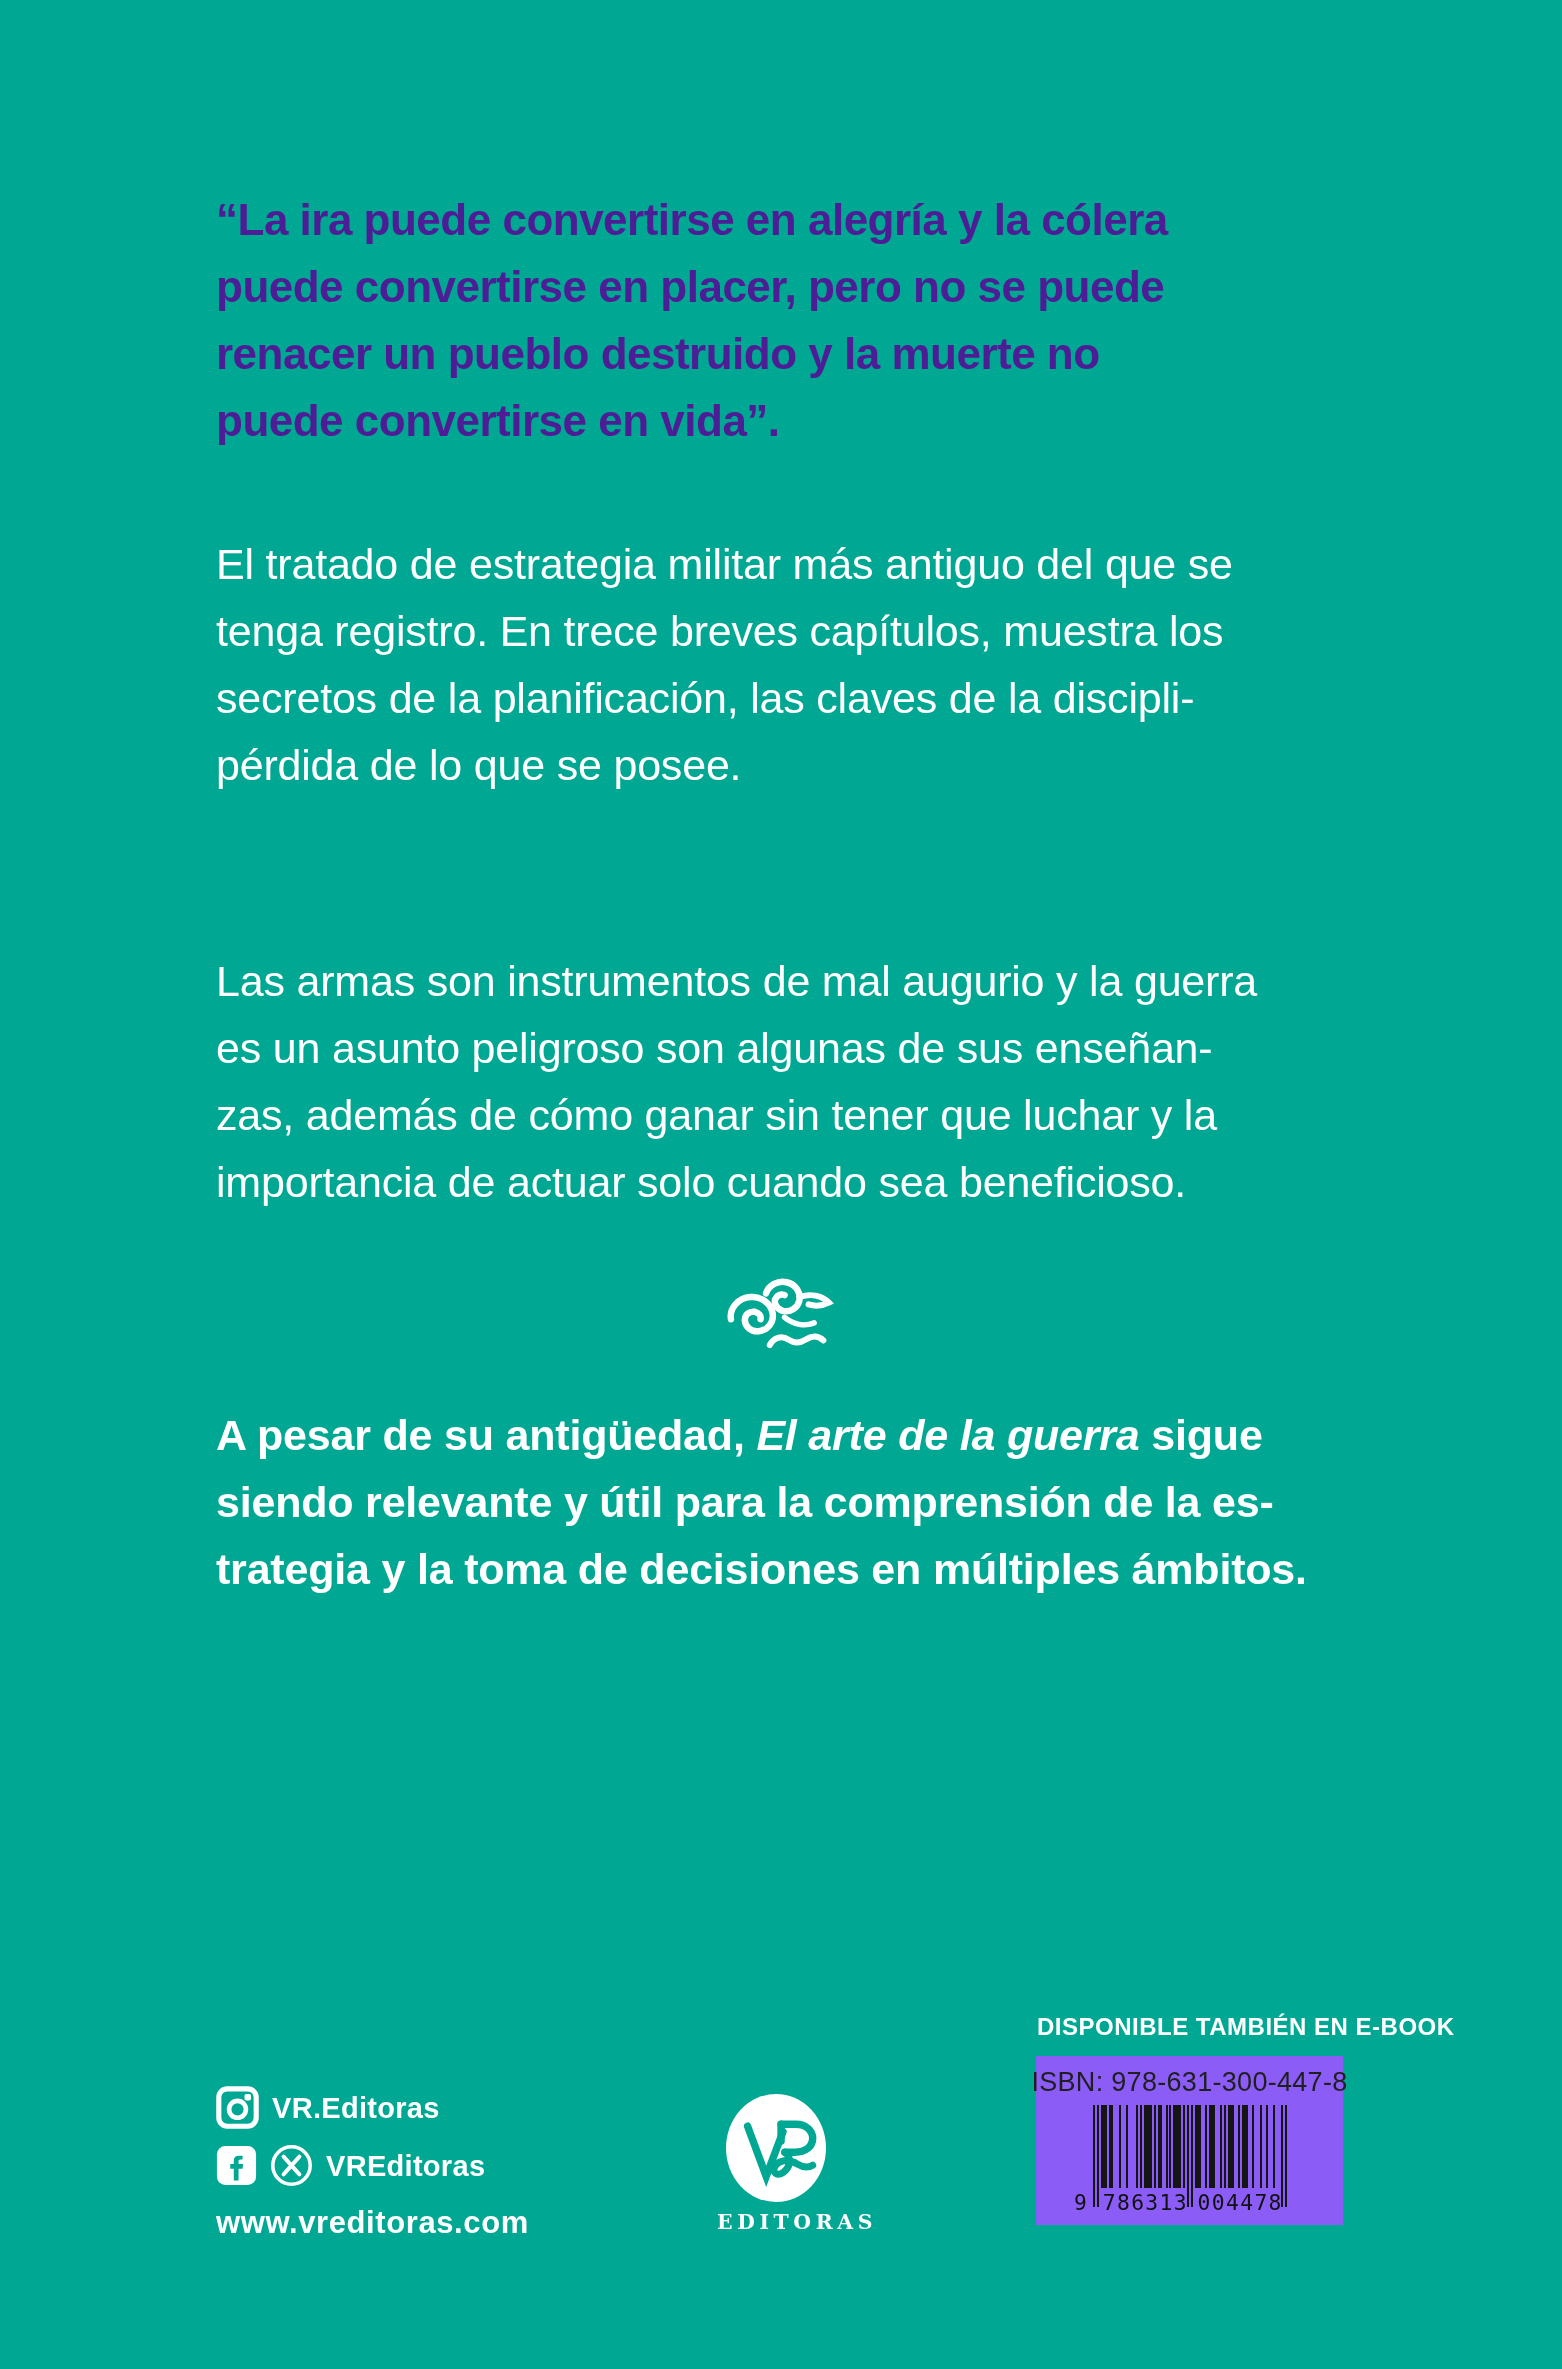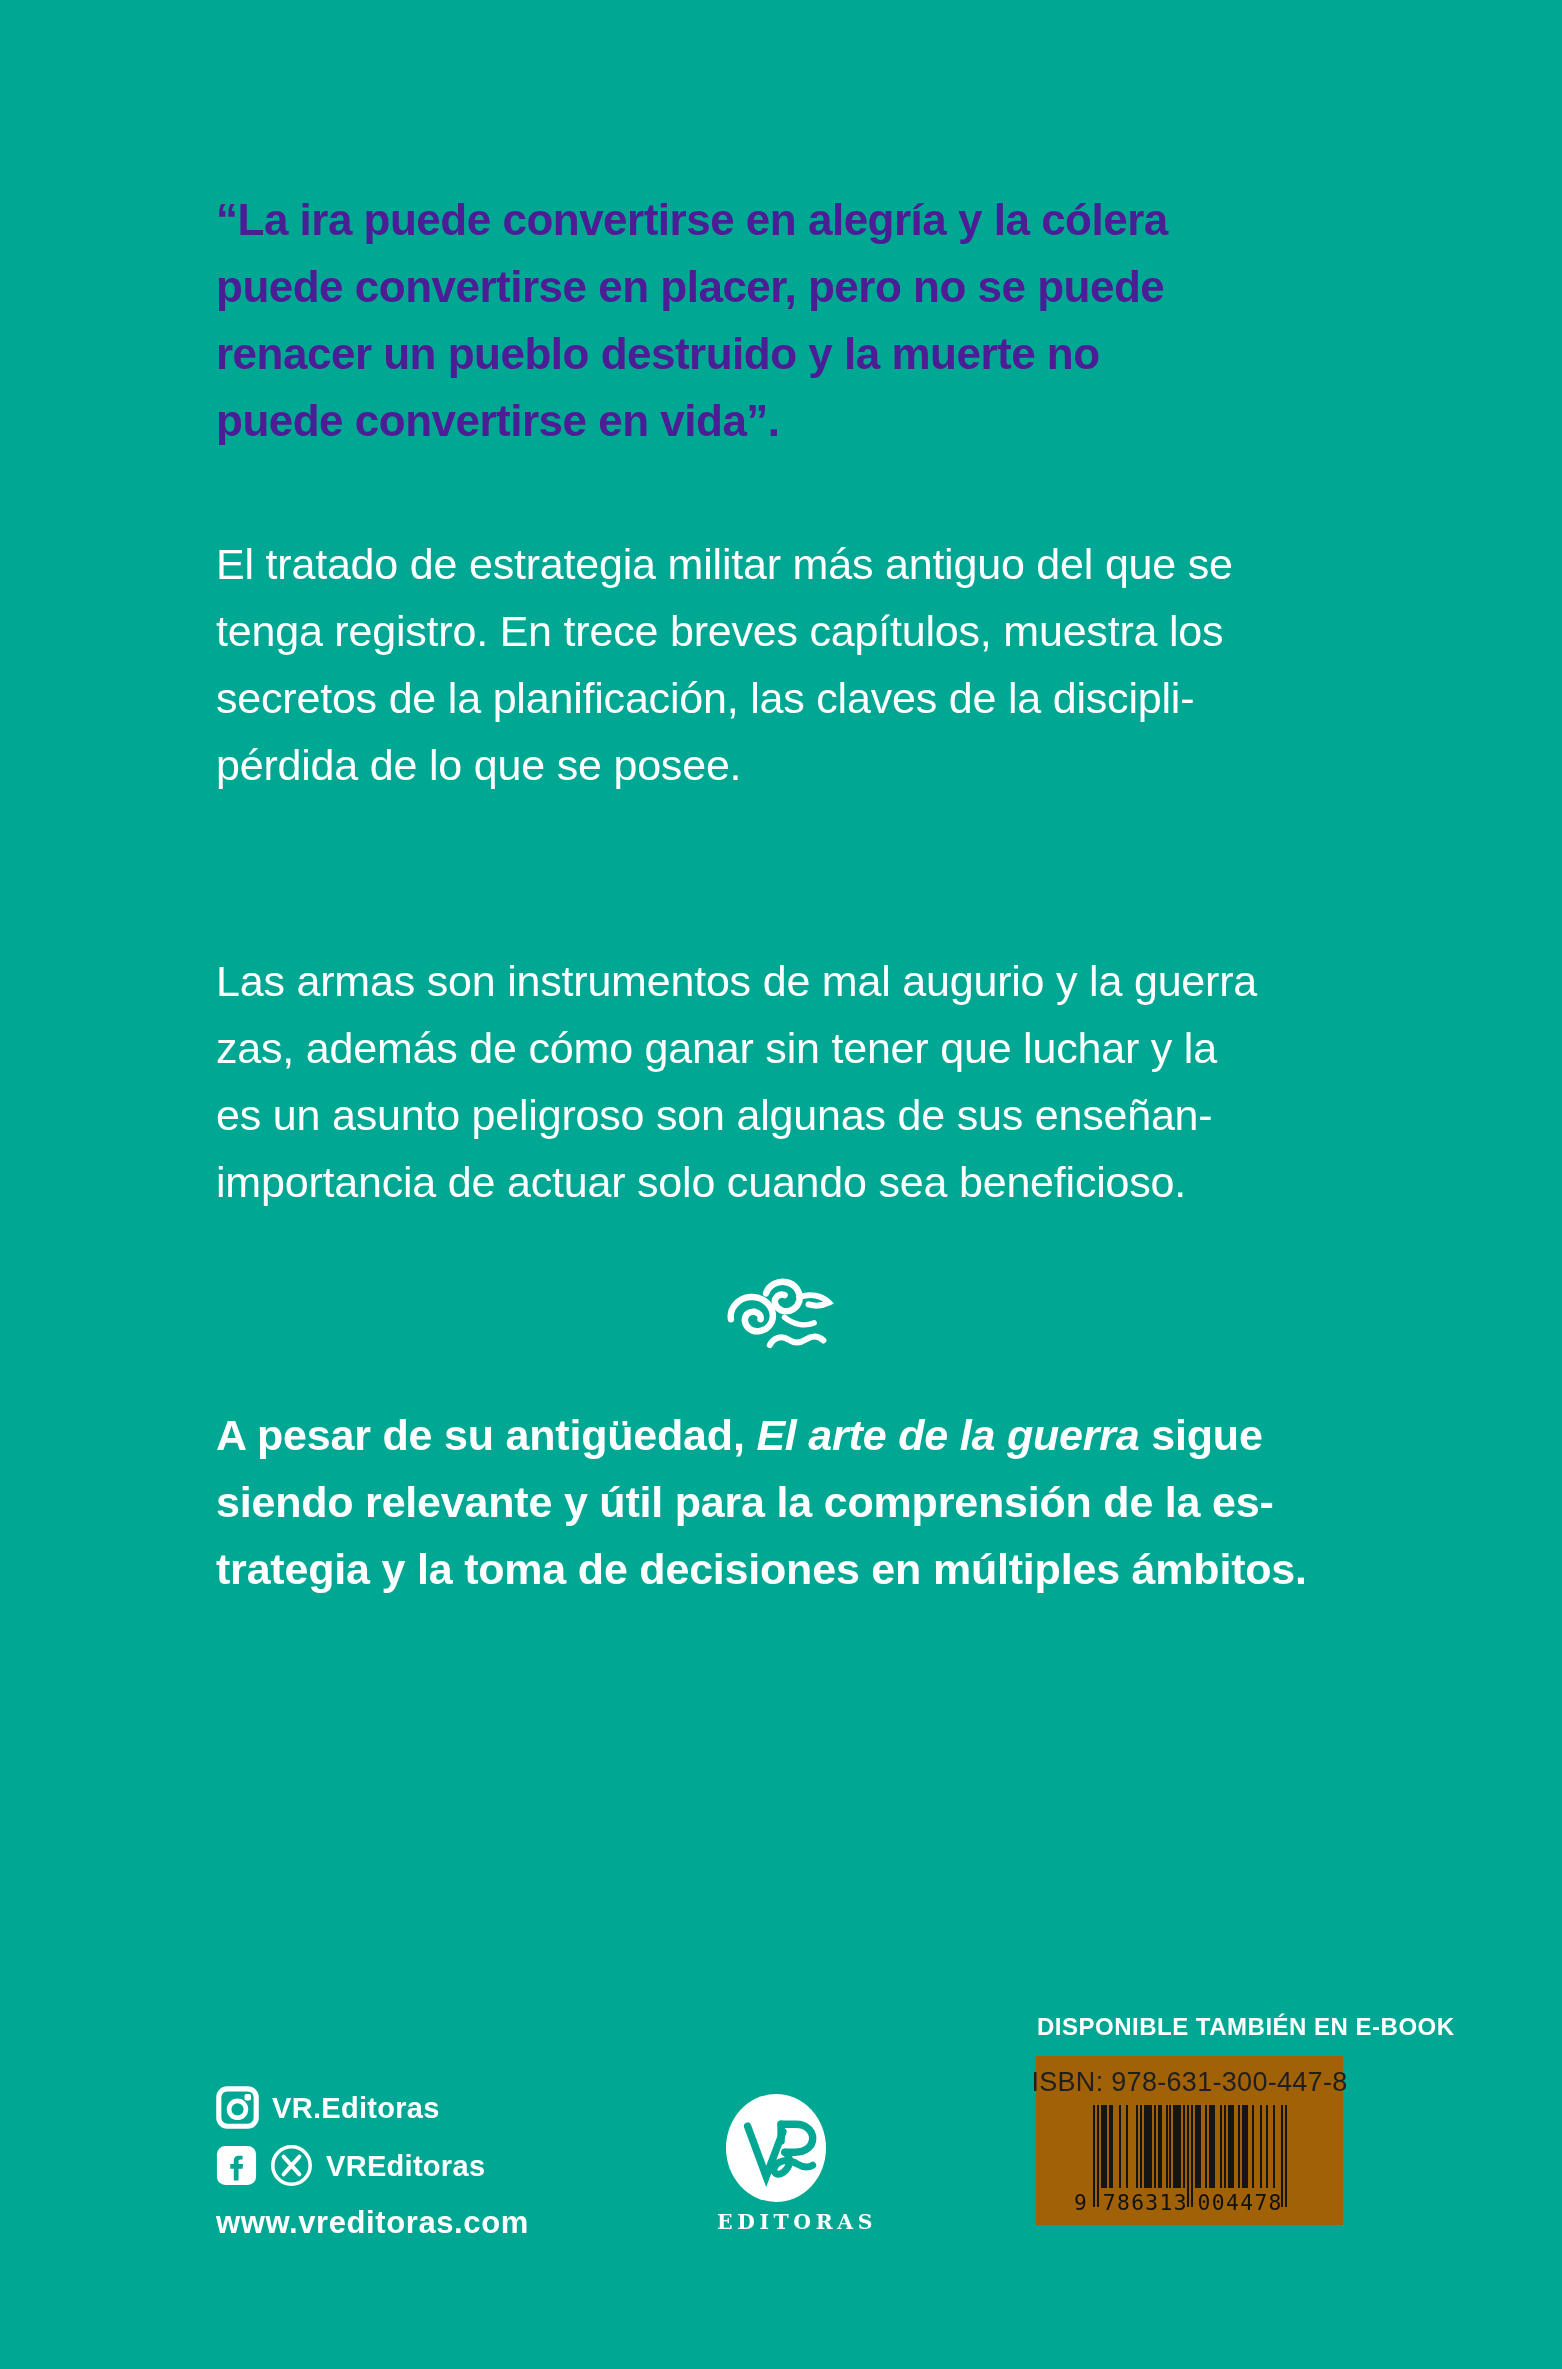--- a/index.html
+++ b/index.html
@@ -28,21 +28,21 @@
   .closing .it{font-style:italic;}
   
   .cloud{position:absolute;left:718px;top:1273px;width:122px;height:85px;}
   
   .ebook{
     position:absolute;left:1037px;top:2013px;color:#ffffff;font-weight:bold;
     font-size:24px;letter-spacing:0.5px;white-space:nowrap;text-align:center;
   }
   .isbn-box{
     position:absolute;left:1036px;top:2056px;width:307px;height:169px;
-    background:#a16207;box-sizing:border-box;padding-top:11px;
+    background:#8b5cf6;box-sizing:border-box;padding-top:11px;
     display:flex;flex-direction:column;align-items:center;
   }
   .isbn-label{font-size:27px;color:#1f1f1f;letter-spacing:0.3px;white-space:nowrap;}
   .barcode{position:relative;margin-top:6.5px;width:194px;height:117px;}
   .bars{position:relative;width:194px;height:104px;}
   .bar{position:absolute;top:0;width:2.2px;background:#151515;}
   .digits{
     position:absolute;top:85px;left:0;width:100%;
     font-family:"DejaVu Sans Mono",monospace;font-size:21.3px;color:#111;
   }
@@ -81,22 +81,22 @@
 
   <div class="para p1">
     <div>El tratado de estrategia militar más antiguo del que se</div>
     <div>tenga registro. En trece breves capítulos, muestra los</div>
     <div>secretos de la planificación, las claves de la discipli-</div>
     <div>pérdida de lo que se posee.</div>
   </div>
 
   <div class="para p2">
     <div>Las armas son instrumentos de mal augurio y la guerra</div>
+    <div>es un asunto peligroso son algunas de sus enseñan-</div>
     <div>zas, además de cómo ganar sin tener que luchar y la</div>
-    <div>es un asunto peligroso son algunas de sus enseñan-</div>
     <div>importancia de actuar solo cuando sea beneficioso.</div>
   </div>
 
   <div class="cloud">
     <svg width="122" height="85" viewBox="0 0 132 92">
       <g fill="none" stroke="#ffffff" stroke-linecap="round">
         <path stroke-width="7" d="M14 50 c-2-12 8-23 21-24 c12-1 22 7 24 17 c2 10-5 19-15 20 c-8 1-15-5-15-12 c0-6 5-10 11-9 c4 1 7 4 6 8"></path>
         <path stroke-width="7" d="M52 22 c3-9 13-14 22-12 c10 2 16 11 14 20 c-2 8-10 13-18 11 c-6-2-10-8-8-13 c2-4 6-6 10-4"></path>
         <path stroke-width="6.5" d="M88 26 c12-4 24-2 32 6 c-8 4-16 4-22 2"></path>
         <path stroke-width="6" d="M72 48 c10 8 22 10 32 6"></path>

